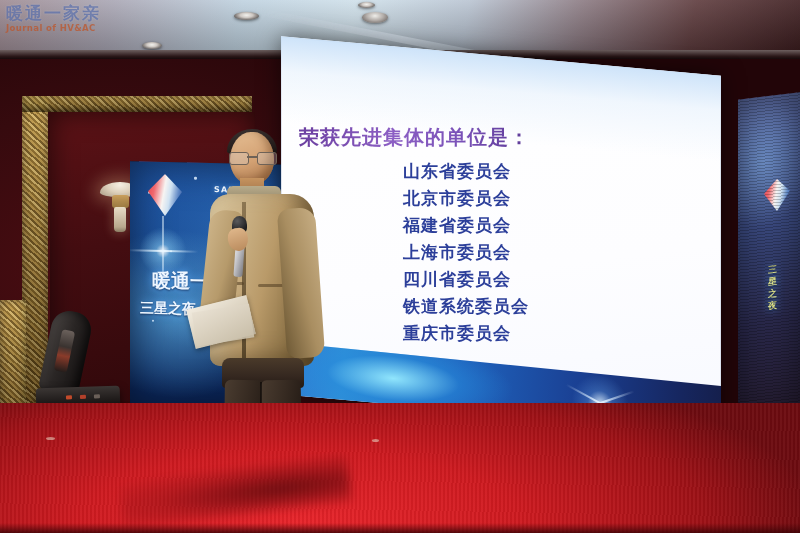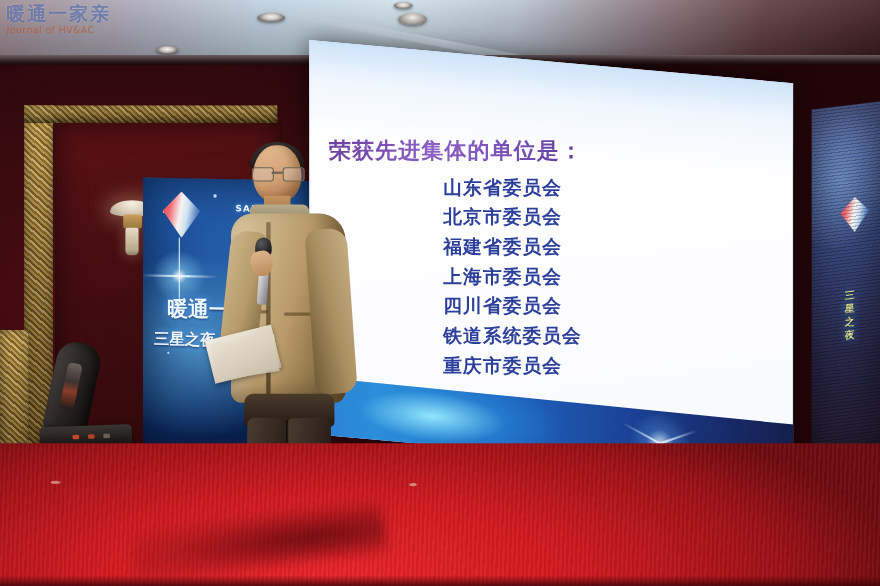--- a/index.html
+++ b/index.html
@@ -371,21 +371,21 @@
     position:absolute;left:6px;top:5px;
     line-height:1.05;
     pointer-events:none;
   }
   .wm-cn{
     font-size:17px;font-weight:bold;color:rgba(70,95,165,.62);
     letter-spacing:2px;
     text-shadow:0 0 2px rgba(255,255,255,.25);
   }
   .wm-en{
-    font-size:8.5px;font-weight:normal;color:rgba(190,85,40,.72);
+    font-size:8.5px;font-weight:bold;color:rgba(190,85,40,.72);
     letter-spacing:.4px;margin-top:1px;
   }
 </style>
 </head>
 <body>
 
 <div id="scene">
 
   <div class="ceiling"></div>
   <div class="downlight" style="left:142px;top:42px;width:20px;height:7px;"></div>

